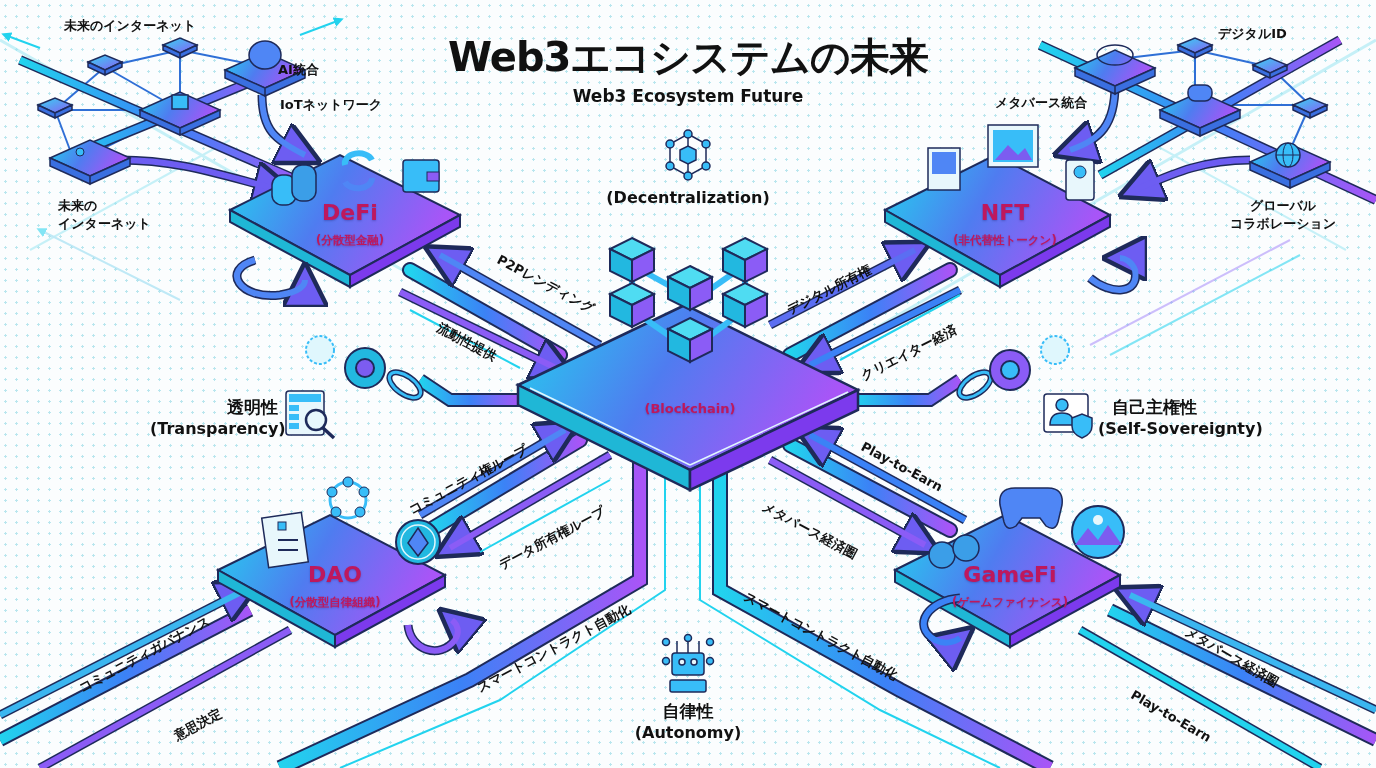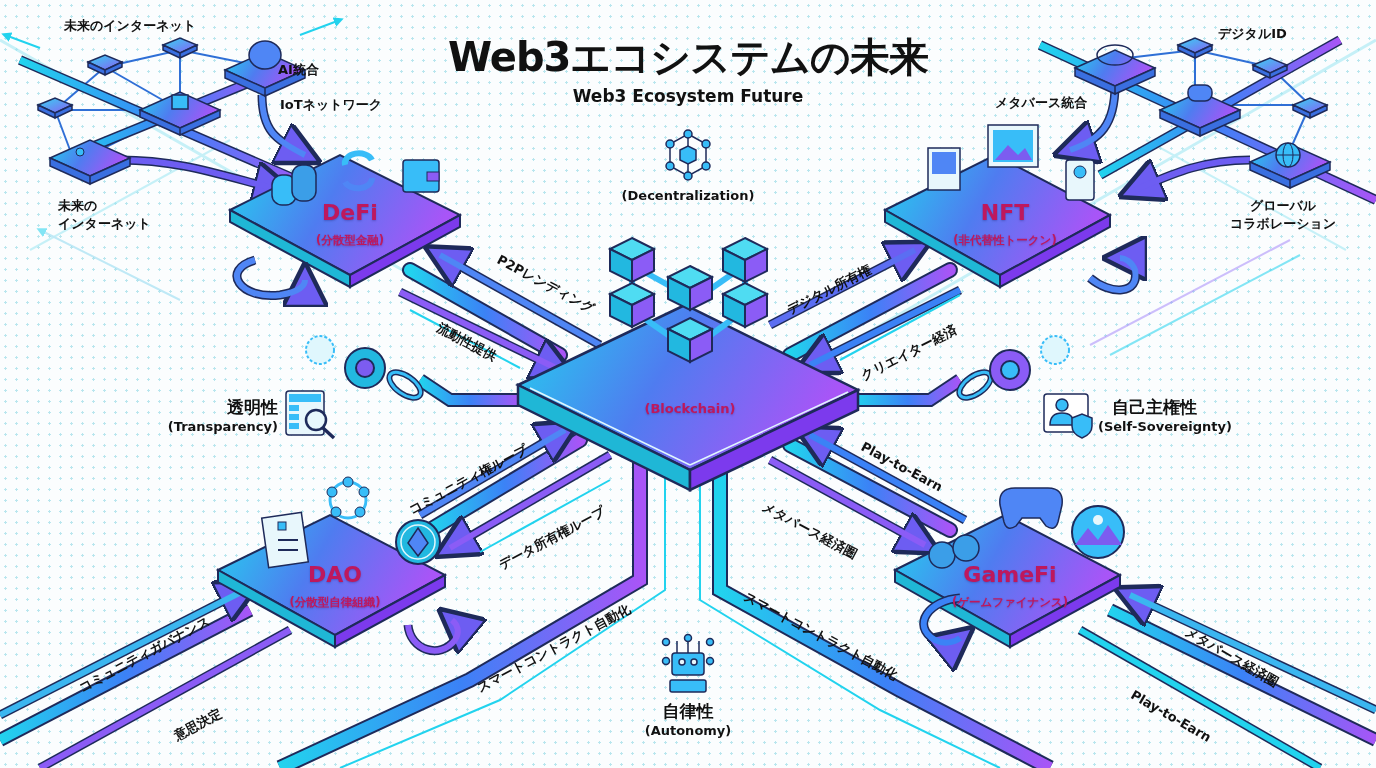--- a/index.html
+++ b/index.html
@@ -10,21 +10,21 @@
     background-size: 11px 11px;
     font-family: "DejaVu Sans", "Liberation Sans", sans-serif;
     color:#111;
   }
   svg.stage { position:absolute; left:0; top:0; }
   .txt { position:absolute; white-space:nowrap; font-weight:bold; color:#111; }
   .title { left:0; width:1376px; top:30px; text-align:center; font-size:40px; letter-spacing:-1px; }
   .subtitle { left:0; width:1376px; top:86px; text-align:center; font-size:17px; }
   .lbl { font-size:13px; }
   .concept-jp { font-size:17px; }
-  .concept-en { font-size:13px; font-weight:bold; }
+  .concept-en { font-size:16px; font-weight:bold; }
   .plat-name { position:absolute; color:#be185d; font-weight:bold; text-align:center; white-space:nowrap; text-shadow:0 1px 2px rgba(40,40,120,.35); }
   .plat-name .n { font-size:22px; display:block; }
   .plat-name .s { font-size:11.5px; display:block; margin-top:8px; }
   .rot { transform-origin: left center; }
 </style>
 </head>
 <body>
 
 <svg class="stage" width="1376" height="768" viewBox="0 0 1376 768">
   <defs>

